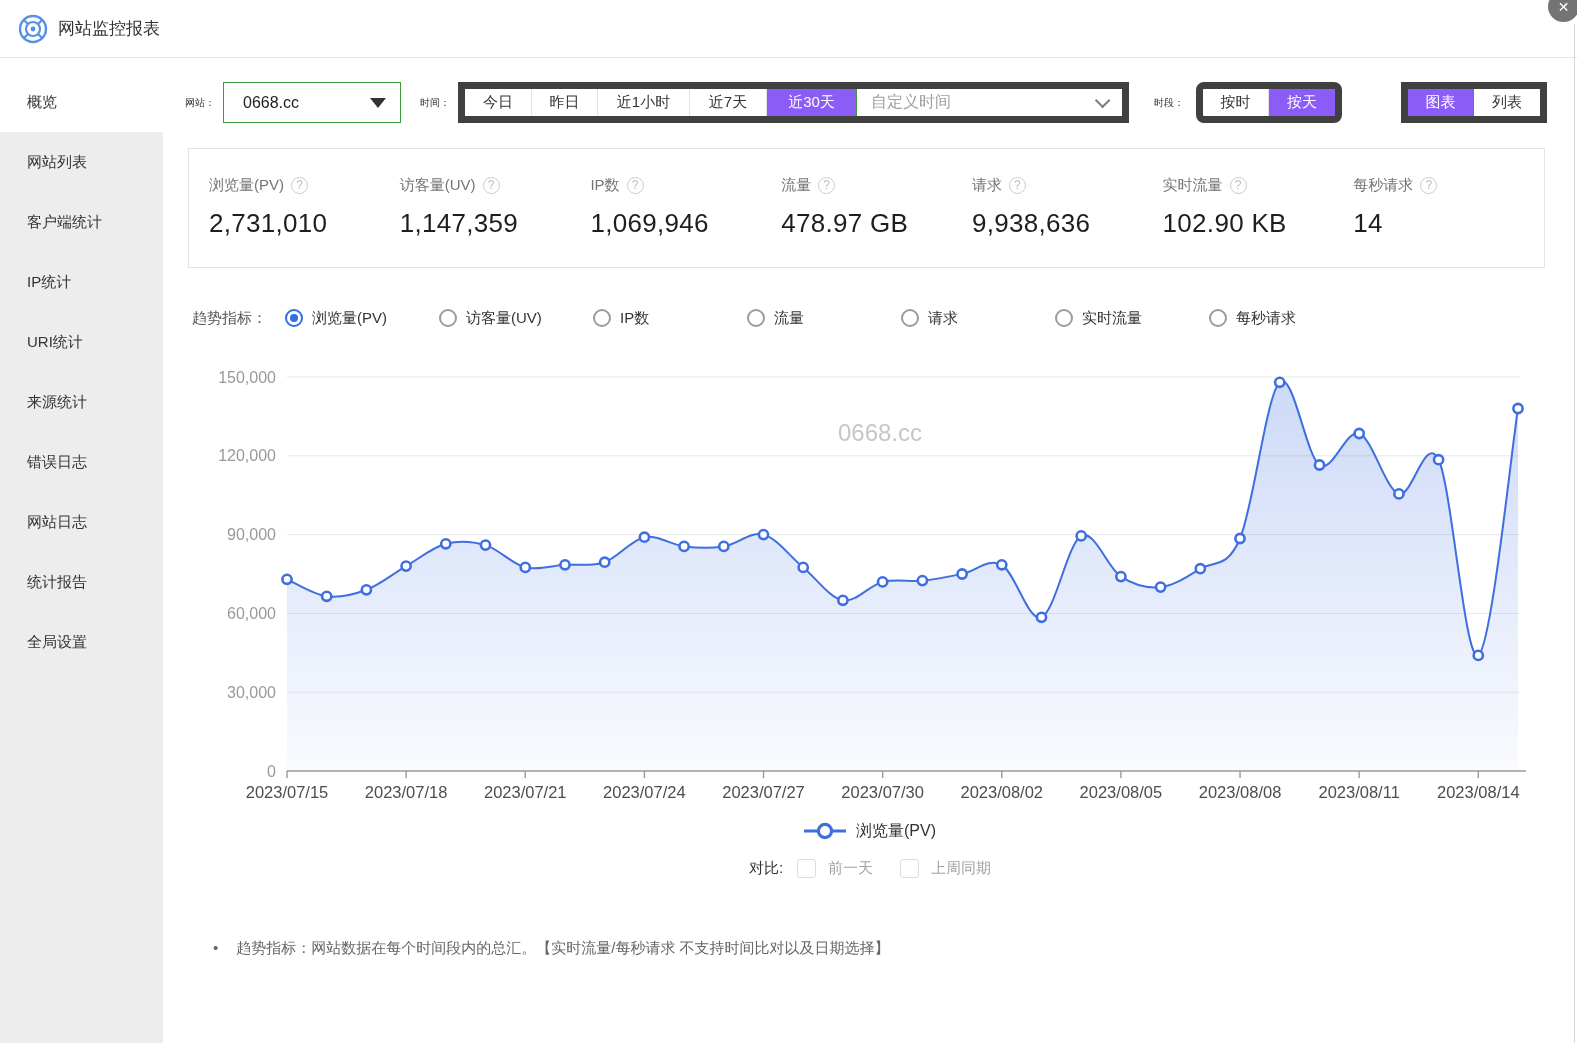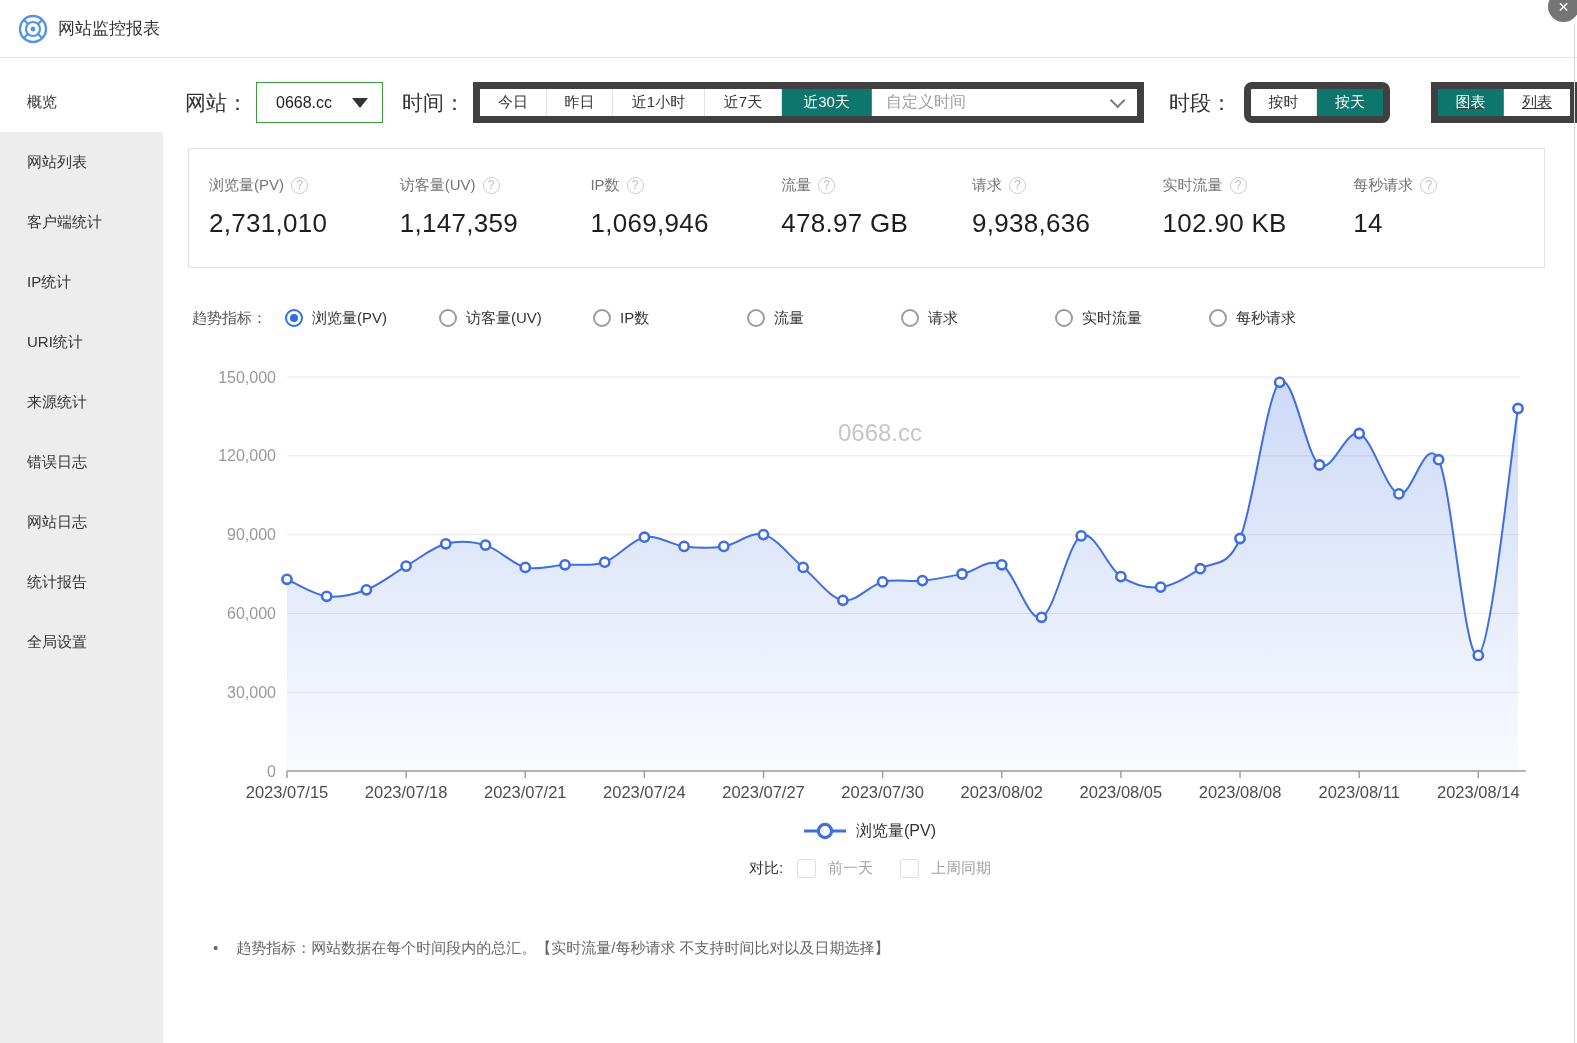--- a/index.html
+++ b/index.html
@@ -23,47 +23,47 @@
     background:#ededed; }
   .side-item { height:60px; display:flex; align-items:center; padding-left:27px;
     font-size:15px; color:#333; cursor:pointer; }
   .side-item.active { background:#fff; }
 
   
   .main { position:absolute; left:163px; top:58px; right:0; bottom:0; background:#fff; }
 
   
   .toolbar { display:flex; align-items:center; margin:24px 0 0 22px; height:41px; }
-  .ctl-label { font-size:21px; color:#333; white-space:nowrap; }
+  .ctl-label { font-size:10px; color:#333; white-space:nowrap; }
   .site-select { width:178px; height:41px; border:1.5px solid #3d9b3d; background:#fff;
     display:flex; align-items:center; padding:0 14px 0 19px; margin:0 19px 0 8px;
     cursor:pointer; }
   .site-select .value { font-size:16px; color:#222; }
   .caret-down { margin-left:auto; width:0; height:0; border-left:8px solid transparent;
     border-right:8px solid transparent; border-top:10px solid #333; }
   .seg { display:flex; align-items:stretch; border:7px solid #404040; height:41px;
     background:#fff; }
   .seg-btn { display:flex; align-items:center; justify-content:center; font-size:15px;
     color:#333; border-right:1px solid #e2e2e2; cursor:pointer; white-space:nowrap; }
   .seg-btn:last-child { border-right:none; }
-  .seg-btn.selected { background:#0f766e; border-color:#3d9b3d; color:#fff; }
+  .seg-btn.selected { background:#8b5cf6; border-color:#3d9b3d; color:#fff; }
   .time-group { margin-left:8px; }
   .time-group .seg-btn:nth-child(1){ width:67px; }
   .time-group .seg-btn:nth-child(2){ width:66px; }
   .time-group .seg-btn:nth-child(3){ width:92px; }
   .time-group .seg-btn:nth-child(4){ width:77px; }
   .time-group .seg-btn:nth-child(5){ width:90px; }
   .custom-time { width:265px; display:flex; align-items:center; padding:0 16px 0 14px;
     font-size:16px; color:#9e9e9e; cursor:pointer; }
   .chevron-down { margin-left:auto; width:11px; height:11px; border-right:2px solid #7d7d7d;
     border-bottom:2px solid #7d7d7d; transform:rotate(45deg) translateY(-3px); }
   .gap-time { margin-left:25px; }
   .period-group { margin-left:12px;border-radius:8px; }
   .period-group .seg-btn, .view-group .seg-btn { width:66px; }
-  .view-group { margin-left:41px;text-decoration:underline; }
+  .view-group { margin-left:59px; }
 
   
   .stats-box { margin:25px 32px 0 25px; height:120px; border:1px solid #e3e3e3;
     background:#fff; display:flex; padding:26px 0 0 20px; }
   .stat-card { width:192px; }
   .stat-label { display:flex; align-items:center; font-size:15px; color:#757575; height:20px; }
   .help-icon { width:17px; height:17px; border:1px solid #ccc; border-radius:50%;
     color:#bbb; font-size:12px; line-height:15px; text-align:center; margin-left:7px;
     flex:0 0 auto; }
   .stat-value { margin-top:13px; font-size:26px; color:#1e1e1e; letter-spacing:.3px; }

